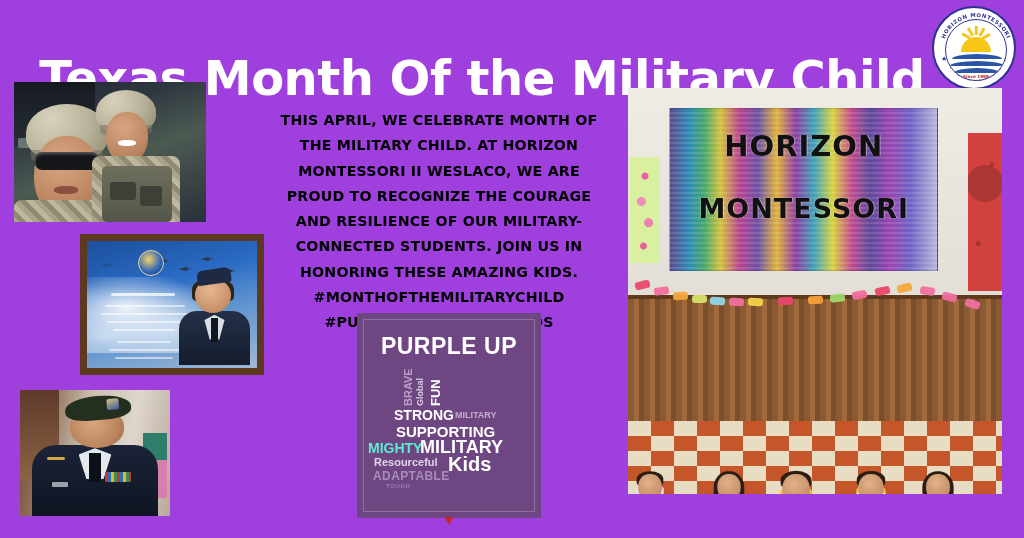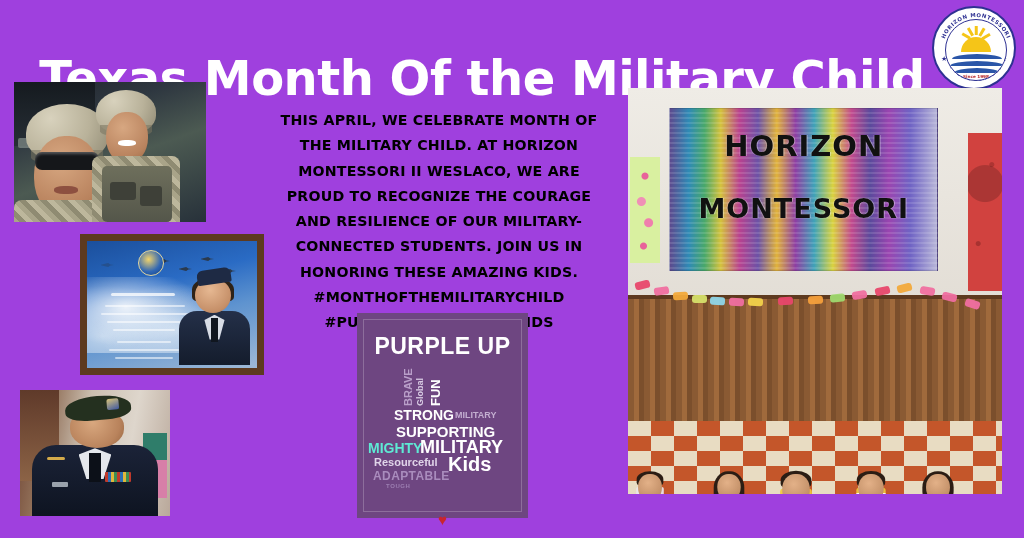--- a/index.html
+++ b/index.html
@@ -325,21 +325,21 @@
   .db-badge {
     position: absolute; left: 16%; top: 52%;
     width: 16px; height: 5px;
     background: #9aa2ac; border-radius: 1px;
   }
 
   
   #poster-purpleup {
     position: absolute;
     left: 357px; top: 313px;
-    width: 171px; height: 205px;
+    width: 184px; height: 205px;
     background: #6e4681;
     padding: 6px;
   }
   #poster-purpleup .pu-inner {
     position: relative;
     width: 100%; height: 100%;
     background: #6e4681;
     border: 1px solid rgba(255,255,255,.22);
   }
   .pu-title {

